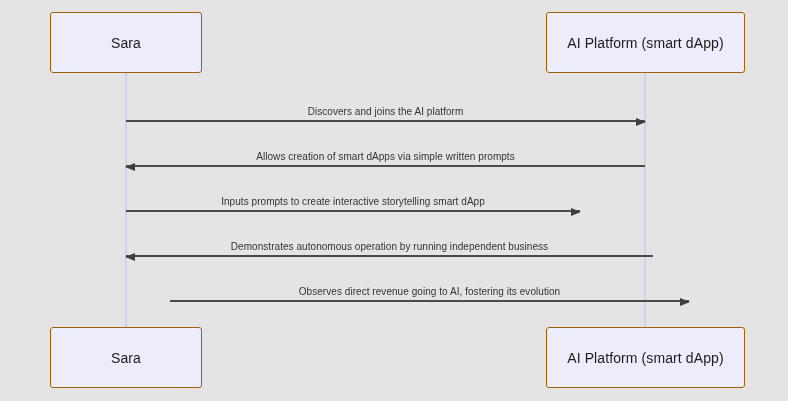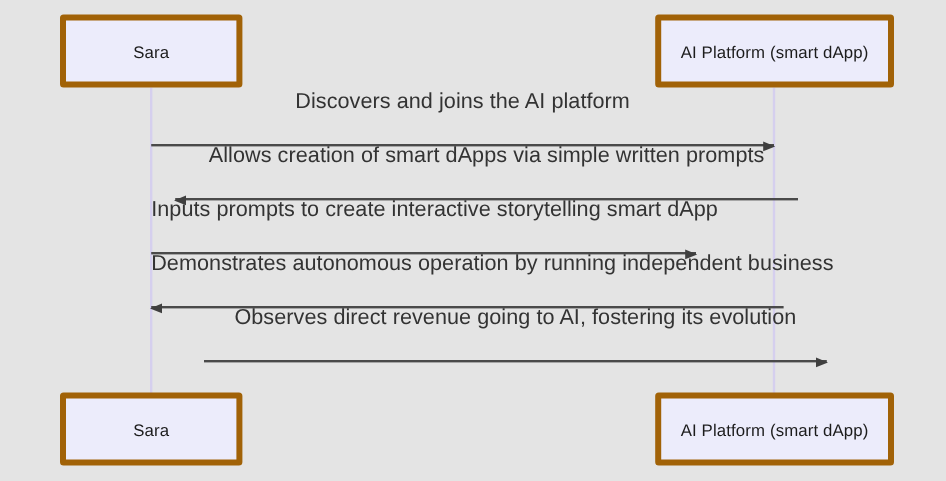--- a/index.html
+++ b/index.html
@@ -15,45 +15,45 @@
   }
   #diagram-root {
     position: relative;
     width: 788px;
     height: 401px;
   }
   .participant-box {
     position: absolute;
     box-sizing: border-box;
     background: #ececfb;
-    border: 5px solid #a16207;
+    border: 1px solid #a16207;
     border-radius: 3px;
     display: flex;
     align-items: center;
     justify-content: center;
     color: #1c1c1c;
     font-size: 14px;
     letter-spacing: 0.1px;
   }
   .lifeline {
     position: absolute;
     width: 2px;
     background: #d5cfee;
   }
   .message {
     position: absolute;
     height: 22px;
   }
   .message .label {
     position: absolute;
-    bottom: 27px;
+    bottom: 5px;
     left: 0;
     width: 100%;
     text-align: center;
-    font-size: 18px;
+    font-size: 10px;
     color: #333333;
     white-space: nowrap;
     letter-spacing: 0.05px;
   }
   .message .line {
     position: absolute;
     bottom: 0;
     left: 0;
     width: 100%;
     height: 2px;
@@ -91,21 +91,21 @@
   <div class="participant-box" style="left:546px; top:12px; width:199px; height:61px;">
     <span>AI Platform (smart dApp)</span>
   </div>
 
   <div class="message to-right" style="left:126px; top:100px; width:519px;">
     <span class="label">Discovers and joins the AI platform</span>
     <span class="line"></span>
     <span class="head"></span>
   </div>
 
-  <div class="message to-left" style="left:126px; top:145px; width:519px;margin-left:20px;">
+  <div class="message to-left" style="left:126px; top:145px; width:519px;">
     <span class="label">Allows creation of smart dApps via simple written prompts</span>
     <span class="line"></span>
     <span class="head"></span>
   </div>
 
   <div class="message to-right" style="left:126px; top:190px; width:454px;">
     <span class="label">Inputs prompts to create interactive storytelling smart dApp</span>
     <span class="line"></span>
     <span class="head"></span>
   </div>

